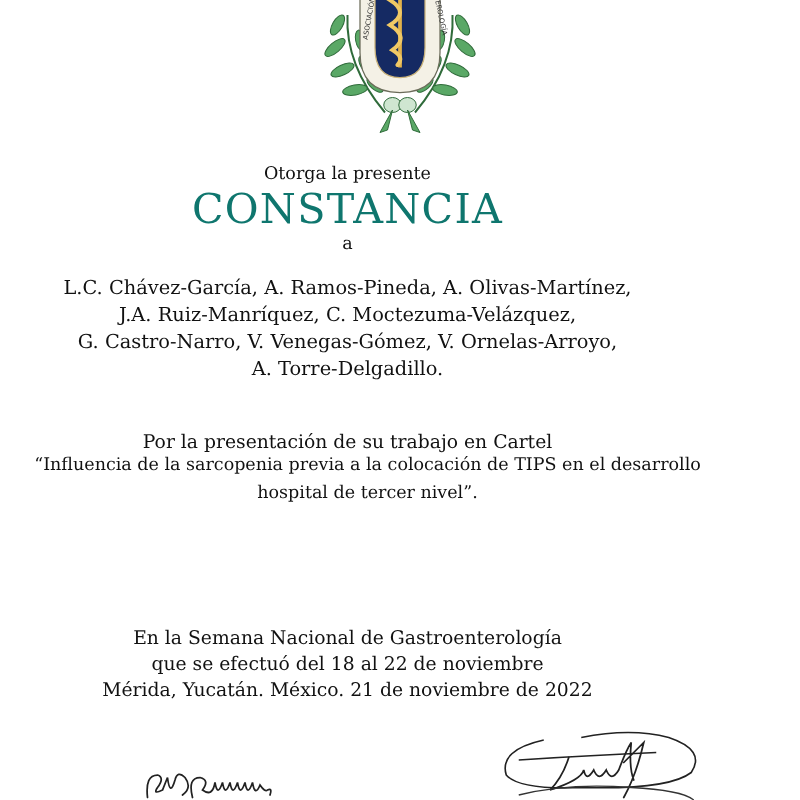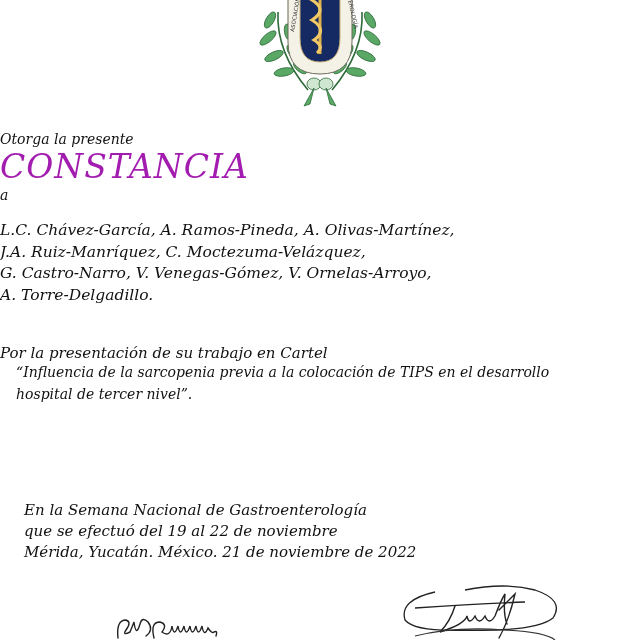--- a/index.html
+++ b/index.html
@@ -3,29 +3,29 @@
   <meta charset="utf-8">
   <style>
     html, body { margin: 0; padding: 0; }
     body {
       width: 640px; height: 640px; overflow: hidden;
       background: #ffffff; position: relative;
       font-family: "DejaVu Serif", "Liberation Serif", serif;
       color: #111111;
     }
     .logo { position: absolute; left: 248px; top: -28px; width: 144px; height: 140px; }
-    .line { position: absolute; left: 0; width: 556px; text-align: left; font-style: italic; white-space: nowrap; }
+    .line { position: absolute; left: 0; width: 556px; text-align: center; white-space: nowrap; }
     .otorga { top: 131px; font-size: 14px; }
-    .title { top: 147px; font-size: 33px; color: #a21caf; letter-spacing: 1px; }
+    .title { top: 147px; font-size: 33px; color: #0f766e; letter-spacing: 1px; }
     .a { top: 187px; font-size: 14px; }
     .authors { top: 220px; font-size: 15.5px; line-height: 21.5px; }
     .authors div { white-space: nowrap; }
     .por { top: 344px; font-size: 15px; }
     .work { top: 362px; font-size: 14px; line-height: 21.5px; margin-left: 16px; }
-    .event { top: 500px; font-size: 15px; line-height: 21px; padding-left: 24px; }
+    .event { top: 500px; font-size: 15px; line-height: 21px; }
     .sig { position: absolute; }
     .sig-left { left: 110px; top: 612px; width: 150px; height: 28px; }
     .sig-right { left: 395px; top: 580px; width: 180px; height: 60px; }
   </style>
 </head>
 <body>
 
 <svg class="logo" viewBox="0 0 144 140">
 
   <g fill="#5aa866" stroke="#2f6b3a" stroke-width="0.8">
@@ -80,21 +80,21 @@
   <span>Por la presentación de su trabajo en </span><span>Cartel</span>
 </div>
 
 <div class="line work">
   <div>“Influencia de la sarcopenia previa a la colocación de TIPS en el desarrollo</div>
   <div>hospital de tercer nivel”.</div>
 </div>
 
 <div class="line event">
   <div>En la Semana Nacional de Gastroenterología</div>
-  <div>que se efectuó del 19 al 22 de noviembre</div>
+  <div>que se efectuó del 18 al 22 de noviembre</div>
   <div>Mérida, Yucatán. México. 21 de noviembre de 2022</div>
 </div>
 
 <svg class="sig sig-left" viewBox="0 0 150 28">
   <path d="M8 26 Q6 8 16 8 Q22 10 16 18 Q12 24 20 20 L24 10 Q26 26 30 12 Q32 4 38 10 Q44 18 36 24 M44 26 Q40 10 50 10 Q58 12 52 20 Q60 26 62 14 Q64 26 68 14 Q70 26 74 14 Q76 26 80 14 Q82 26 86 14 Q88 26 92 14 Q94 26 98 16 Q102 22 104 20 Q108 18 106 24" fill="none" stroke="#222" stroke-width="1.4" stroke-linecap="round"></path>
 </svg>
 
 <svg class="sig sig-right" viewBox="0 0 180 60">
   <path d="M40 12 Q4 20 10 40 Q20 52 70 50 Q140 52 158 38 Q170 20 140 10 Q110 2 70 10" fill="none" stroke="#222" stroke-width="1.3"></path>
   <path d="M20 28 Q80 24 130 22" fill="none" stroke="#222" stroke-width="1.4"></path>

